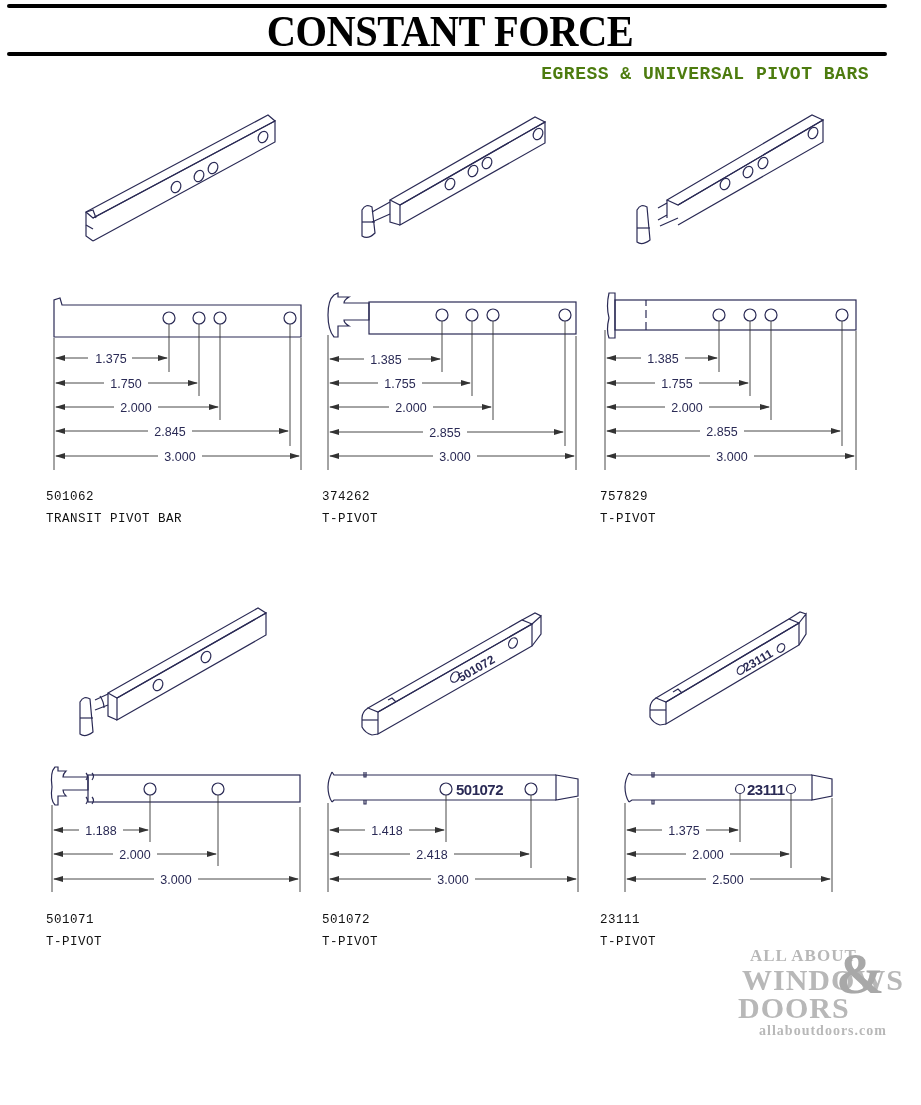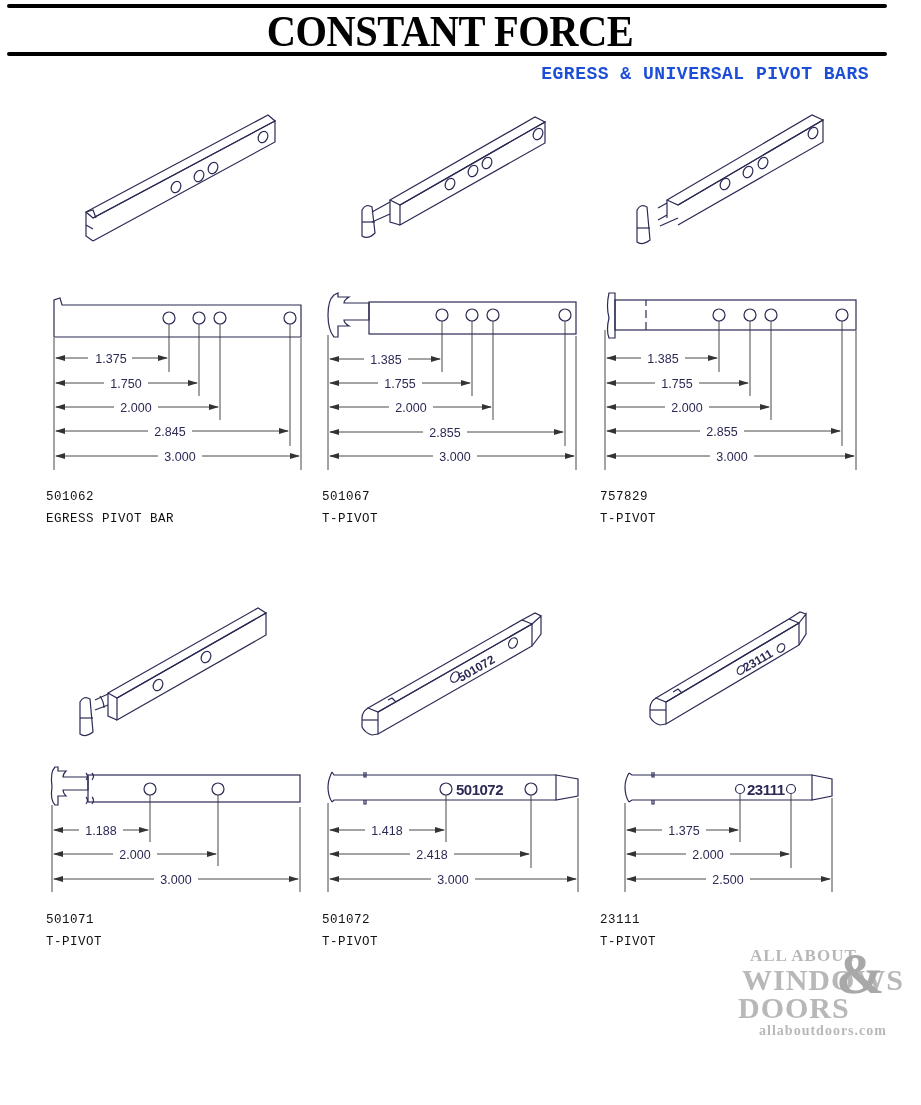--- a/index.html
+++ b/index.html
@@ -1,19 +1,19 @@
 <!DOCTYPE html>
 <html><head>
 <meta charset="utf-8">
 <style>
   html, body { margin:0; padding:0; background:#ffffff; }
   body { width:921px; height:1105px; position:relative; overflow:hidden; font-family:"Liberation Sans", sans-serif; }
   .rule { position:absolute; left:7px; width:880px; height:4px; background:#000; border-radius:2px; }
   .title { position:absolute; left:0; width:900px; top:6px; text-align:center; font-family:"Liberation Serif", serif; font-weight:bold; font-size:44px; color:#000; letter-spacing:-0.5px; transform:scaleX(0.92); transform-origin:center; }
-  .subtitle { position:absolute; right:52px; top:64px; font-family:"Liberation Mono", monospace; font-weight:bold; font-size:18px; color:#1d4ed8; letter-spacing:0.5px; }
+  .subtitle { position:absolute; right:52px; top:64px; font-family:"Liberation Mono", monospace; font-weight:bold; font-size:18px; color:#4d7c0f; letter-spacing:0.5px; }
   svg.drawing { position:absolute; left:0; top:0; }
   .caption { position:absolute; width:260px; font-family:"Liberation Mono", monospace; font-size:12.5px; color:#111; line-height:22px; letter-spacing:0.5px; }
   .dimtxt { font-family:"Liberation Sans", sans-serif; font-size:12.5px; fill:#2a2a55; }
   .wm { position:absolute; left:738px; top:946px; width:170px; text-align:center; font-family:"Liberation Serif", serif; color:#b8b8b8; font-weight:bold; }
   .wm .l1 { font-size:17px; letter-spacing:1px; line-height:20px; }
   .wm .l2 { font-size:30px; line-height:28px; letter-spacing:1px; }
   .wm .l3 { font-size:14px; line-height:18px; letter-spacing:1px;font-family:Liberation Serif, serif; }
   .wm .amp { position:absolute; left:98px; top:-6px; font-size:58px; color:#a8a8a8; }
 </style>
 </head>
@@ -288,24 +288,24 @@
       <text class="dimtxt" x="684" y="835">1.375</text>
     <rect x="686" y="846" width="44" height="16" fill="#fff"></rect>
       <text class="dimtxt" x="708" y="859">2.000</text>
     <rect x="706" y="871" width="44" height="16" fill="#fff"></rect>
       <text class="dimtxt" x="728" y="884">2.500</text>
   </g>
 </svg>
 
 <div class="caption" style="left:46px; top:486px;">
   <div>501062</div>
-  <div>EGRESS PIVOT BAR</div>
+  <div>TRANSIT PIVOT BAR</div>
 </div>
 <div class="caption" style="left:322px; top:486px;">
-  <div>501067</div>
+  <div>374262</div>
   <div>T-PIVOT</div>
 </div>
 <div class="caption" style="left:600px; top:486px;">
   <div>757829</div>
   <div>T-PIVOT</div>
 </div>
 
 <div class="caption" style="left:46px; top:909px;">
   <div>501071</div>
   <div>T-PIVOT</div>

